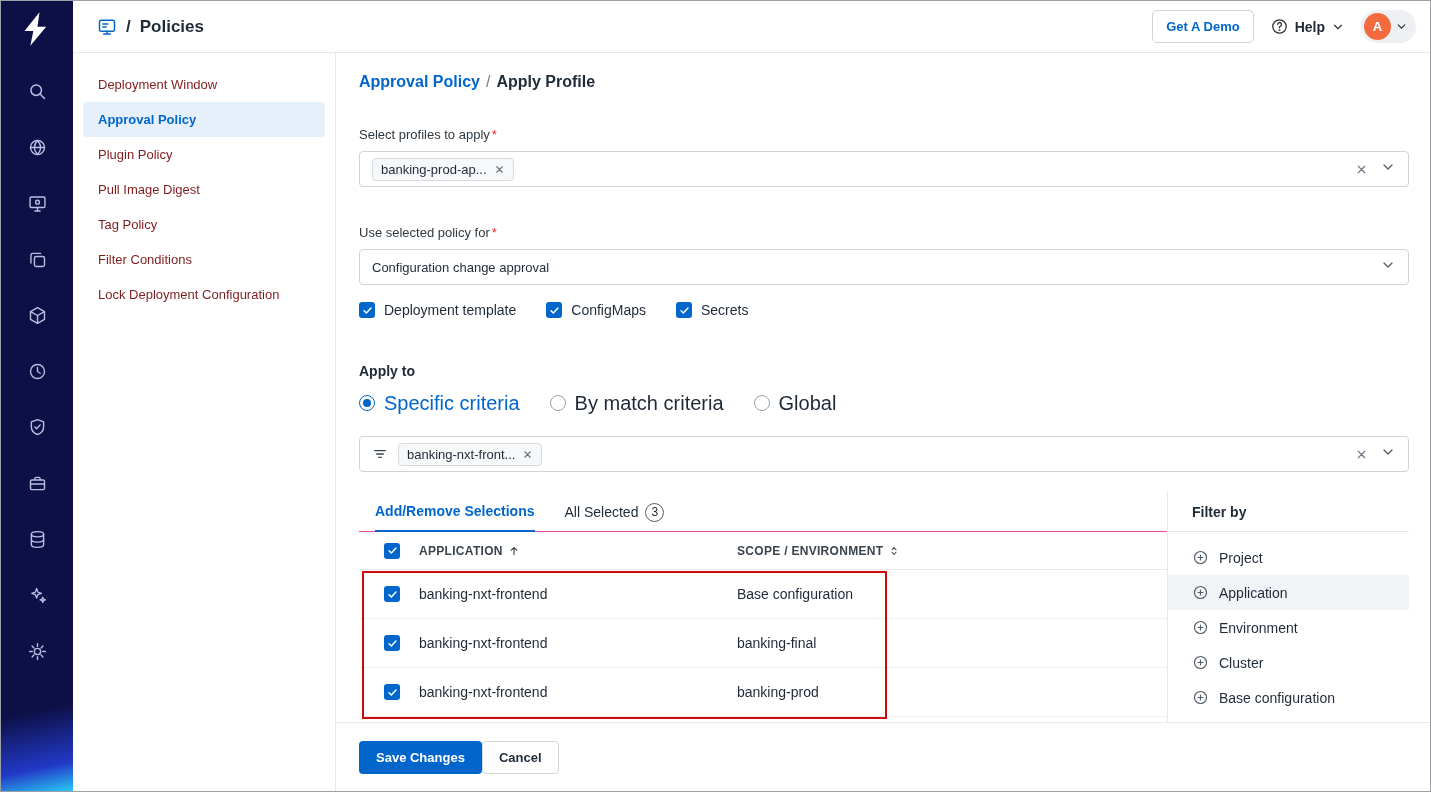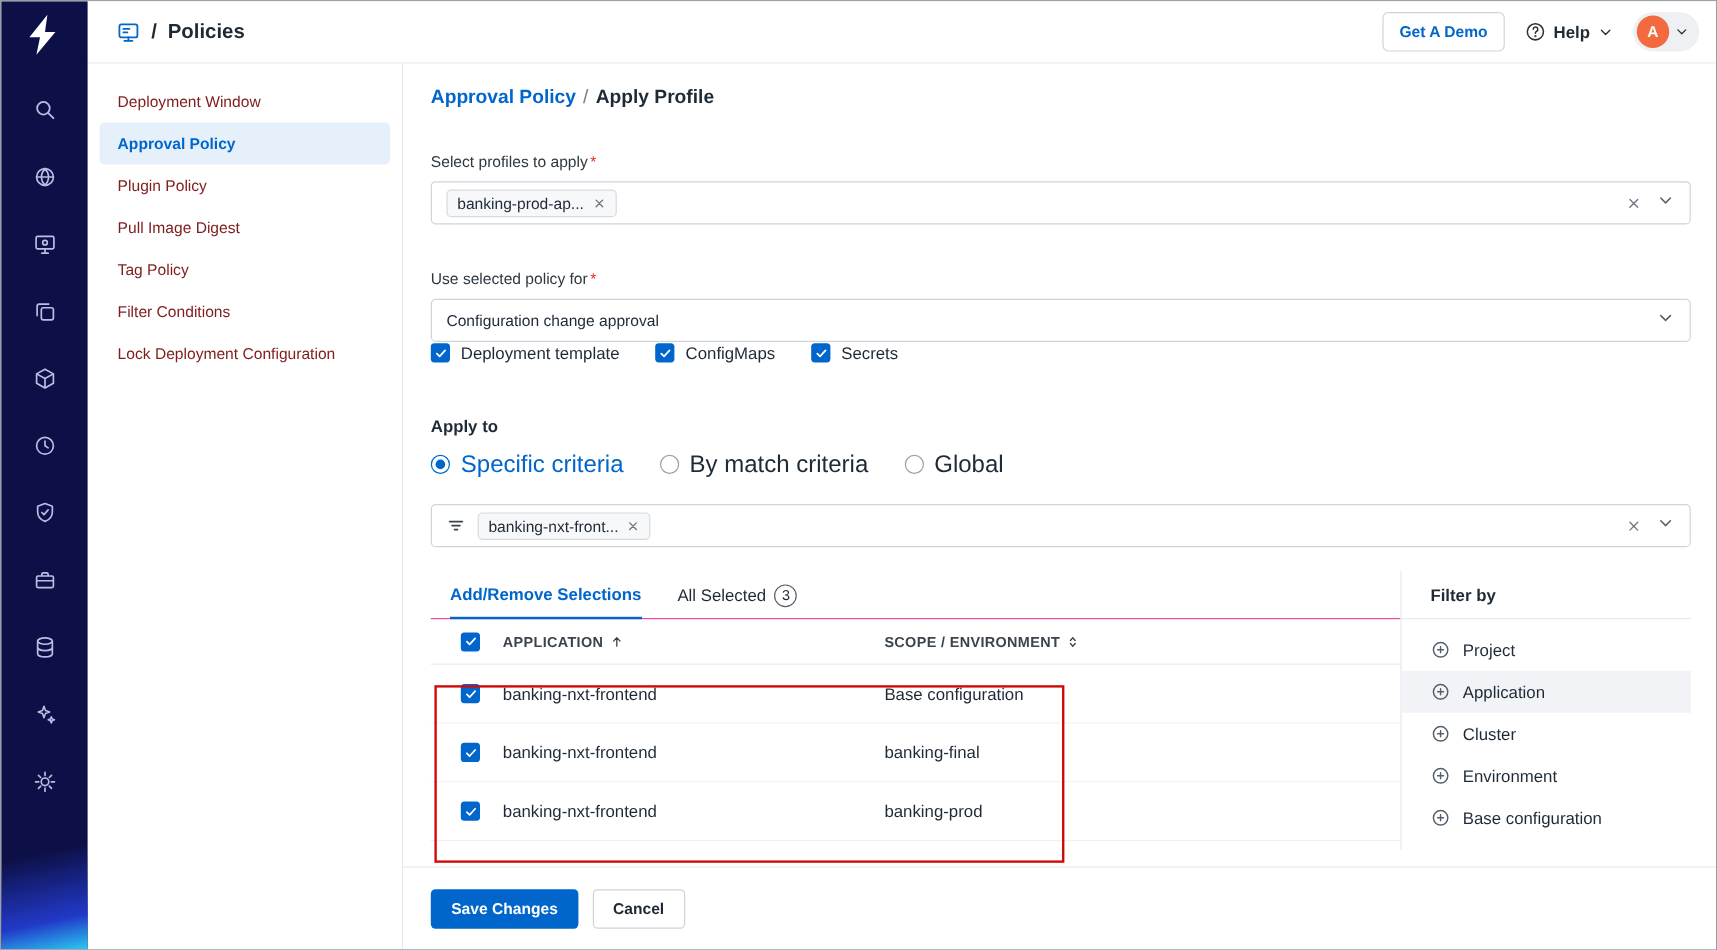--- a/index.html
+++ b/index.html
@@ -54,21 +54,21 @@
   .chip { display:inline-flex; align-items:center; gap:7px; border:1px solid #d6dadf; background:#f7f8fa; border-radius:4px; padding:3px 8px; font-size:13px; color:#1f2a37; }
   .chip svg { width:11px; height:11px; color:#6b7280; cursor:pointer; }
   .clear-x { color:#6b7280; margin-right:12px; display:flex; }
   .clear-x svg { width:13px; height:13px; }
   .chev svg { width:16px; height:16px; color:#596068; }
   .filter-lead { margin-right:10px; display:flex; color:#3b444c; }
   .filter-lead svg { width:16px; height:16px; }
 
   .gap38 { margin-top:38px; }
 
-  .cb-row { display:flex; align-items:center; gap:30px; height:18px; }
+  .cb-row { display:flex; align-items:center; gap:30px; margin-top:16px; height:18px; }
   .cb-item { display:flex; align-items:center; cursor:pointer; }
   .cb { width:16px; height:16px; border-radius:3px; background:#0066cc; display:inline-flex; align-items:center; justify-content:center; flex-shrink:0; cursor:pointer; }
   .cb svg { width:11px; height:11px; }
   .cb-label { font-size:14px; color:#1f2a37; margin-left:9px; }
 
   .apply-to-title { margin-top:44px; font-size:14px; font-weight:700; height:18px; }
   .radio-row { display:flex; align-items:center; gap:30px; margin-top:13px; height:18px; }
   .radio-item { display:flex; align-items:center; gap:9px; cursor:pointer; }
   .radio { width:16px; height:16px; border-radius:50%; border:1px solid #99a2ab; position:relative; flex-shrink:0; }
   .radio.selected { border-color:#0066cc; }
@@ -93,21 +93,21 @@
   .trow { display:grid; grid-template-columns:60px 318px 1fr; align-items:center; height:49px; border-bottom:1px solid #eef1f4; font-size:14px; color:#1f2a37; cursor:pointer; background:#fff; }
   .trow .cb { margin-left:25px; }
 
   .filter-panel { width:242px; border-left:1px solid #e5e8ec; flex-shrink:0; }
   .filter-title { font-size:14px; font-weight:700; height:40px; display:flex; align-items:center; padding-left:24px; border-bottom:1px solid #e5e8ec; }
   .filter-items { padding-top:8px; }
   .filter-item { height:35px; display:flex; align-items:center; gap:10px; padding-left:24px; font-size:14px; color:#1f2a37; cursor:pointer; }
   .filter-item svg { width:17px; height:17px; color:#555f6b; flex-shrink:0; }
   .filter-item.active { background:#f1f3f6; }
 
-  .footer { height:69px; border-top:1px solid #e5e8ec; display:flex; align-items:center; gap:12px; padding-left:23px; background:#fff; flex-shrink:0; }
+  .footer { height:69px; border-top:1px solid #e5e8ec; display:flex; align-items:center; padding-left:23px; background:#fff; flex-shrink:0; }
   .btn-primary { background:#0066cc; color:#fff; font-size:13px; font-weight:700; padding:9px 17px; border-radius:4px; border:none; cursor:pointer; font-family:inherit; }
   .btn-secondary { background:#fff; color:#1f2a37; font-size:13px; font-weight:700; padding:8px 16px; border-radius:4px; border:1px solid #d0d4d9; cursor:pointer; font-family:inherit; }
 
   .annotation { position:absolute; left:361px; top:570px; width:525px; height:148px; border:2px solid #cf0a0a; z-index:50; pointer-events:none; }
 </style>
 </head>
 <body>
 
 <div class="app">
 
@@ -422,28 +422,28 @@
                       <circle cx="12" cy="12" r="8.5"></circle>
                       <path d="M12 8.5v7M8.5 12h7"></path>
                     </svg>
                   <span>Application</span>
                 </div>
                 <div class="filter-item">
                   <svg viewBox="0 0 24 24" fill="none" stroke="currentColor" stroke-width="1.7" stroke-linecap="round">
                       <circle cx="12" cy="12" r="8.5"></circle>
                       <path d="M12 8.5v7M8.5 12h7"></path>
                     </svg>
-                  <span>Cluster</span>
+                  <span>Environment</span>
                 </div>
                 <div class="filter-item">
                   <svg viewBox="0 0 24 24" fill="none" stroke="currentColor" stroke-width="1.7" stroke-linecap="round">
                       <circle cx="12" cy="12" r="8.5"></circle>
                       <path d="M12 8.5v7M8.5 12h7"></path>
                     </svg>
-                  <span>Environment</span>
+                  <span>Cluster</span>
                 </div>
                 <div class="filter-item">
                   <svg viewBox="0 0 24 24" fill="none" stroke="currentColor" stroke-width="1.7" stroke-linecap="round">
                       <circle cx="12" cy="12" r="8.5"></circle>
                       <path d="M12 8.5v7M8.5 12h7"></path>
                     </svg>
                   <span>Base configuration</span>
                 </div>
               </div>
             </div>

